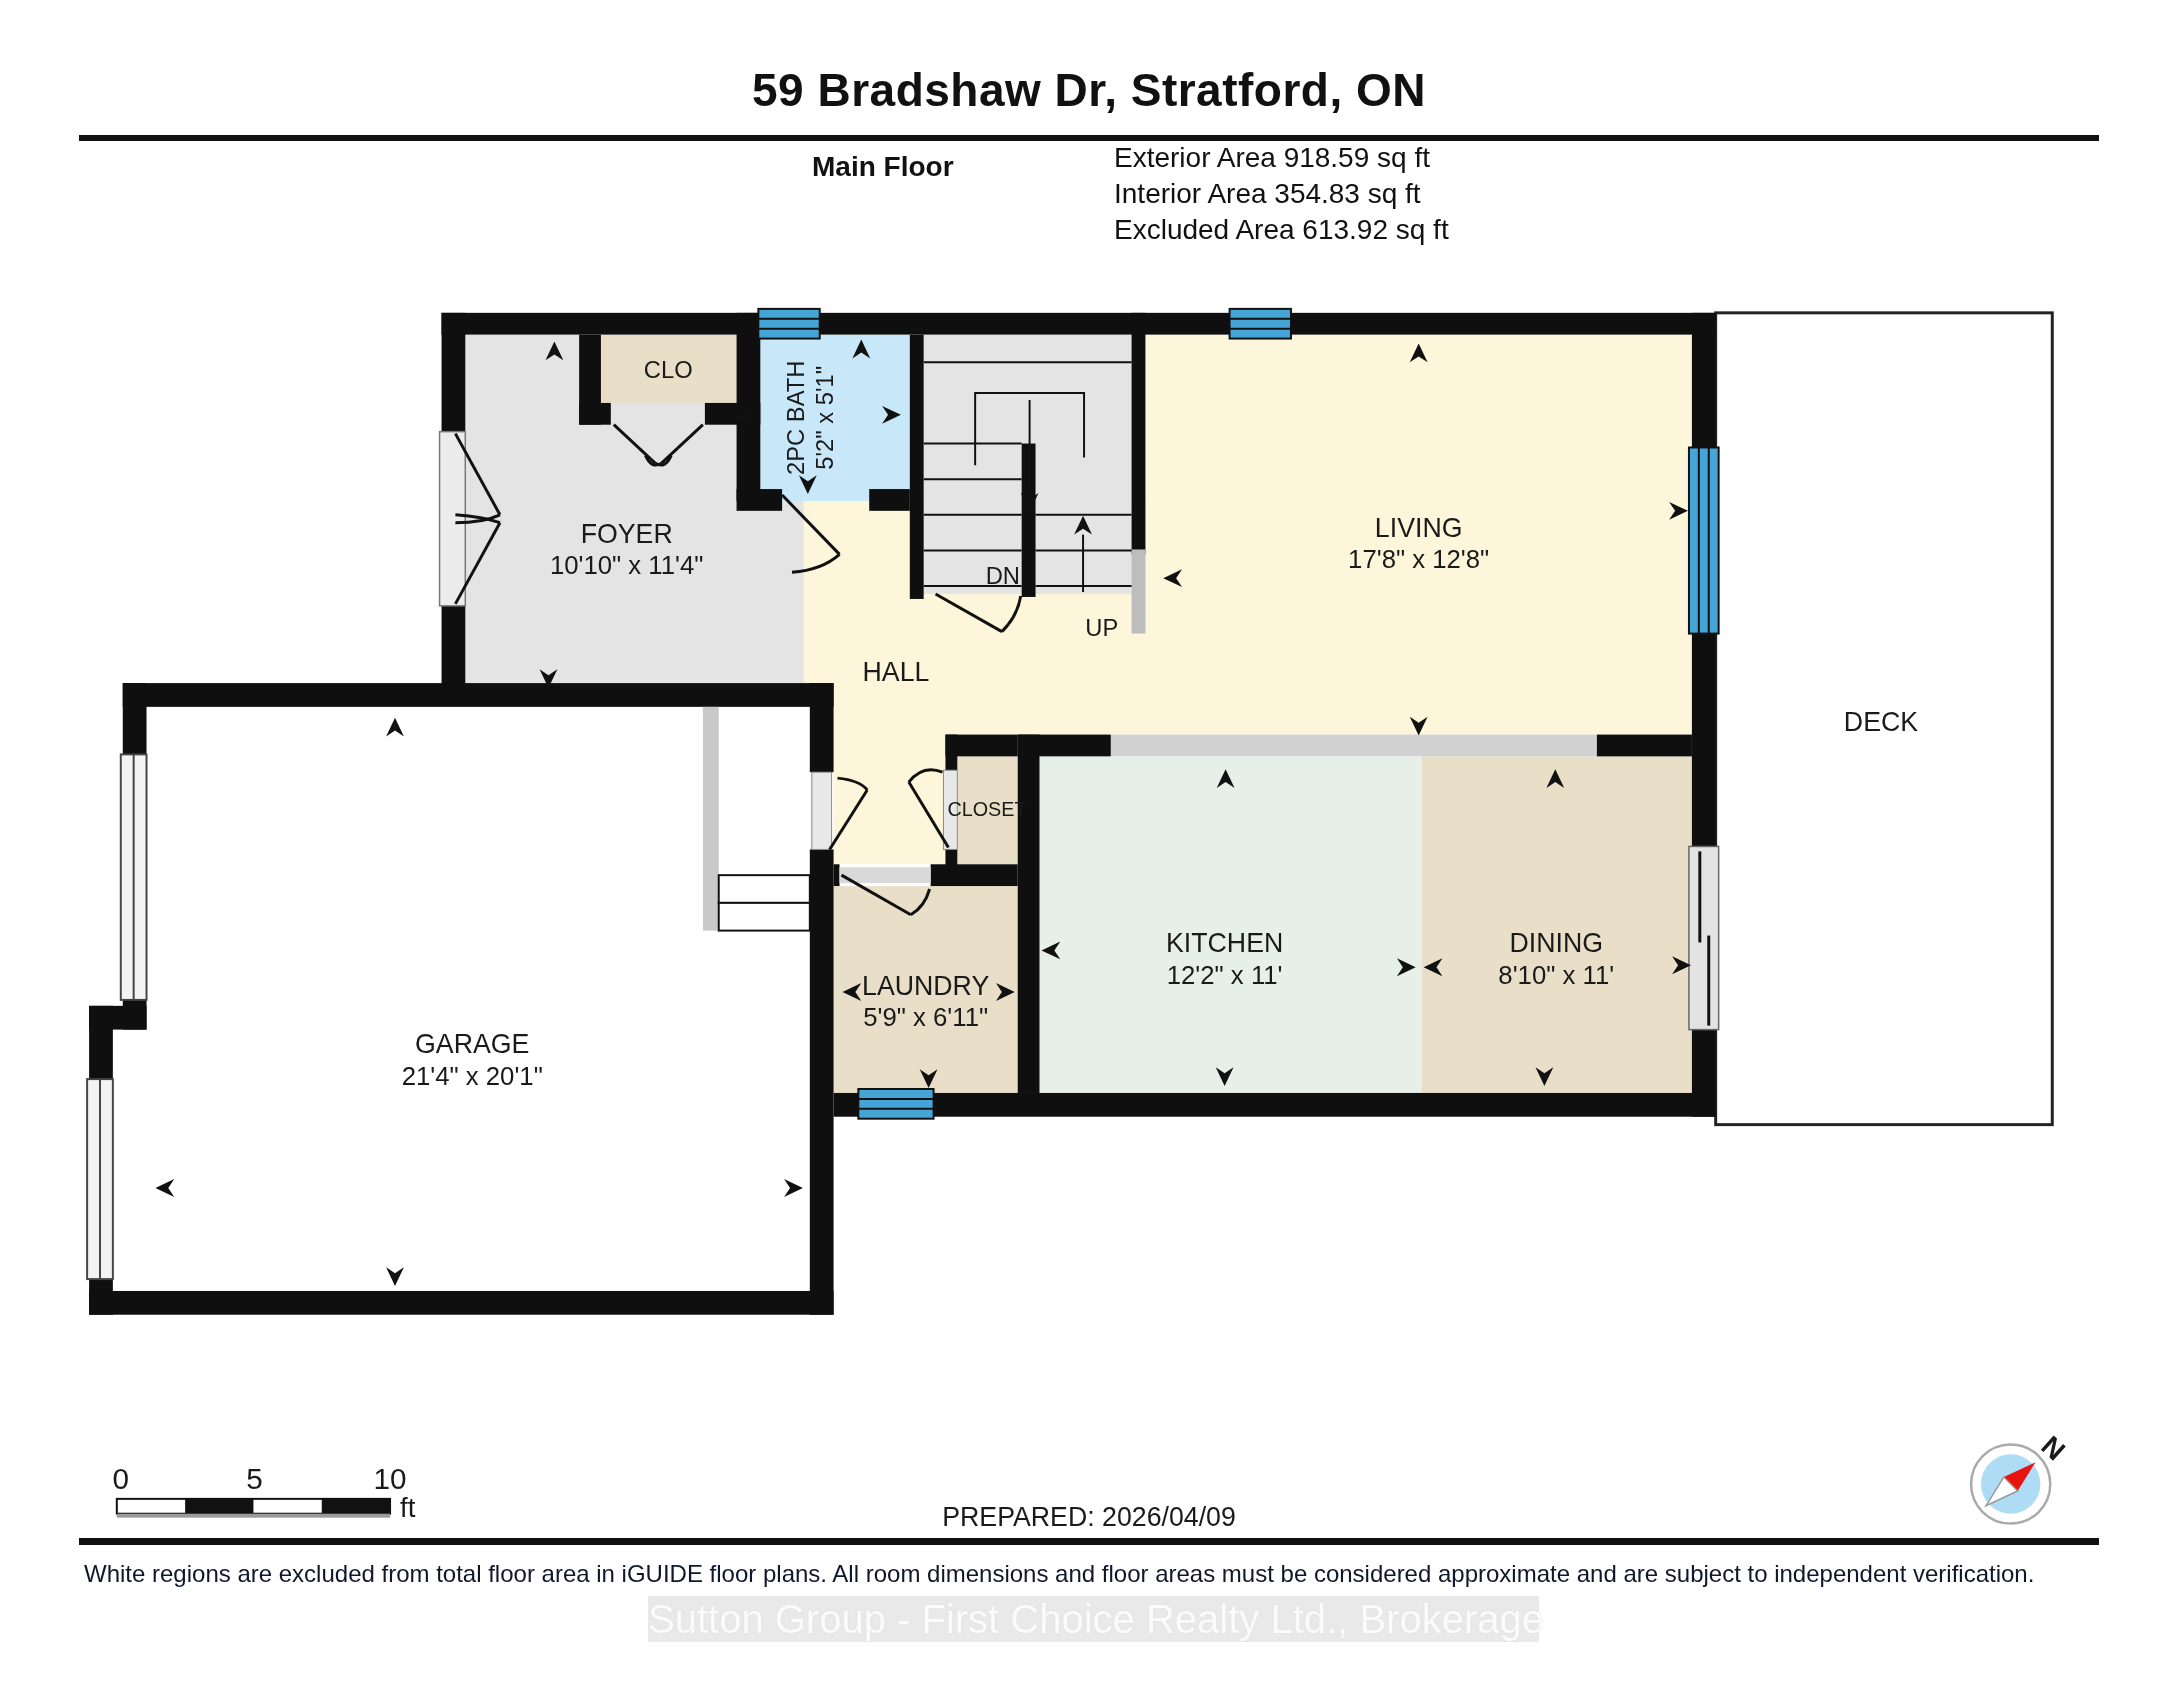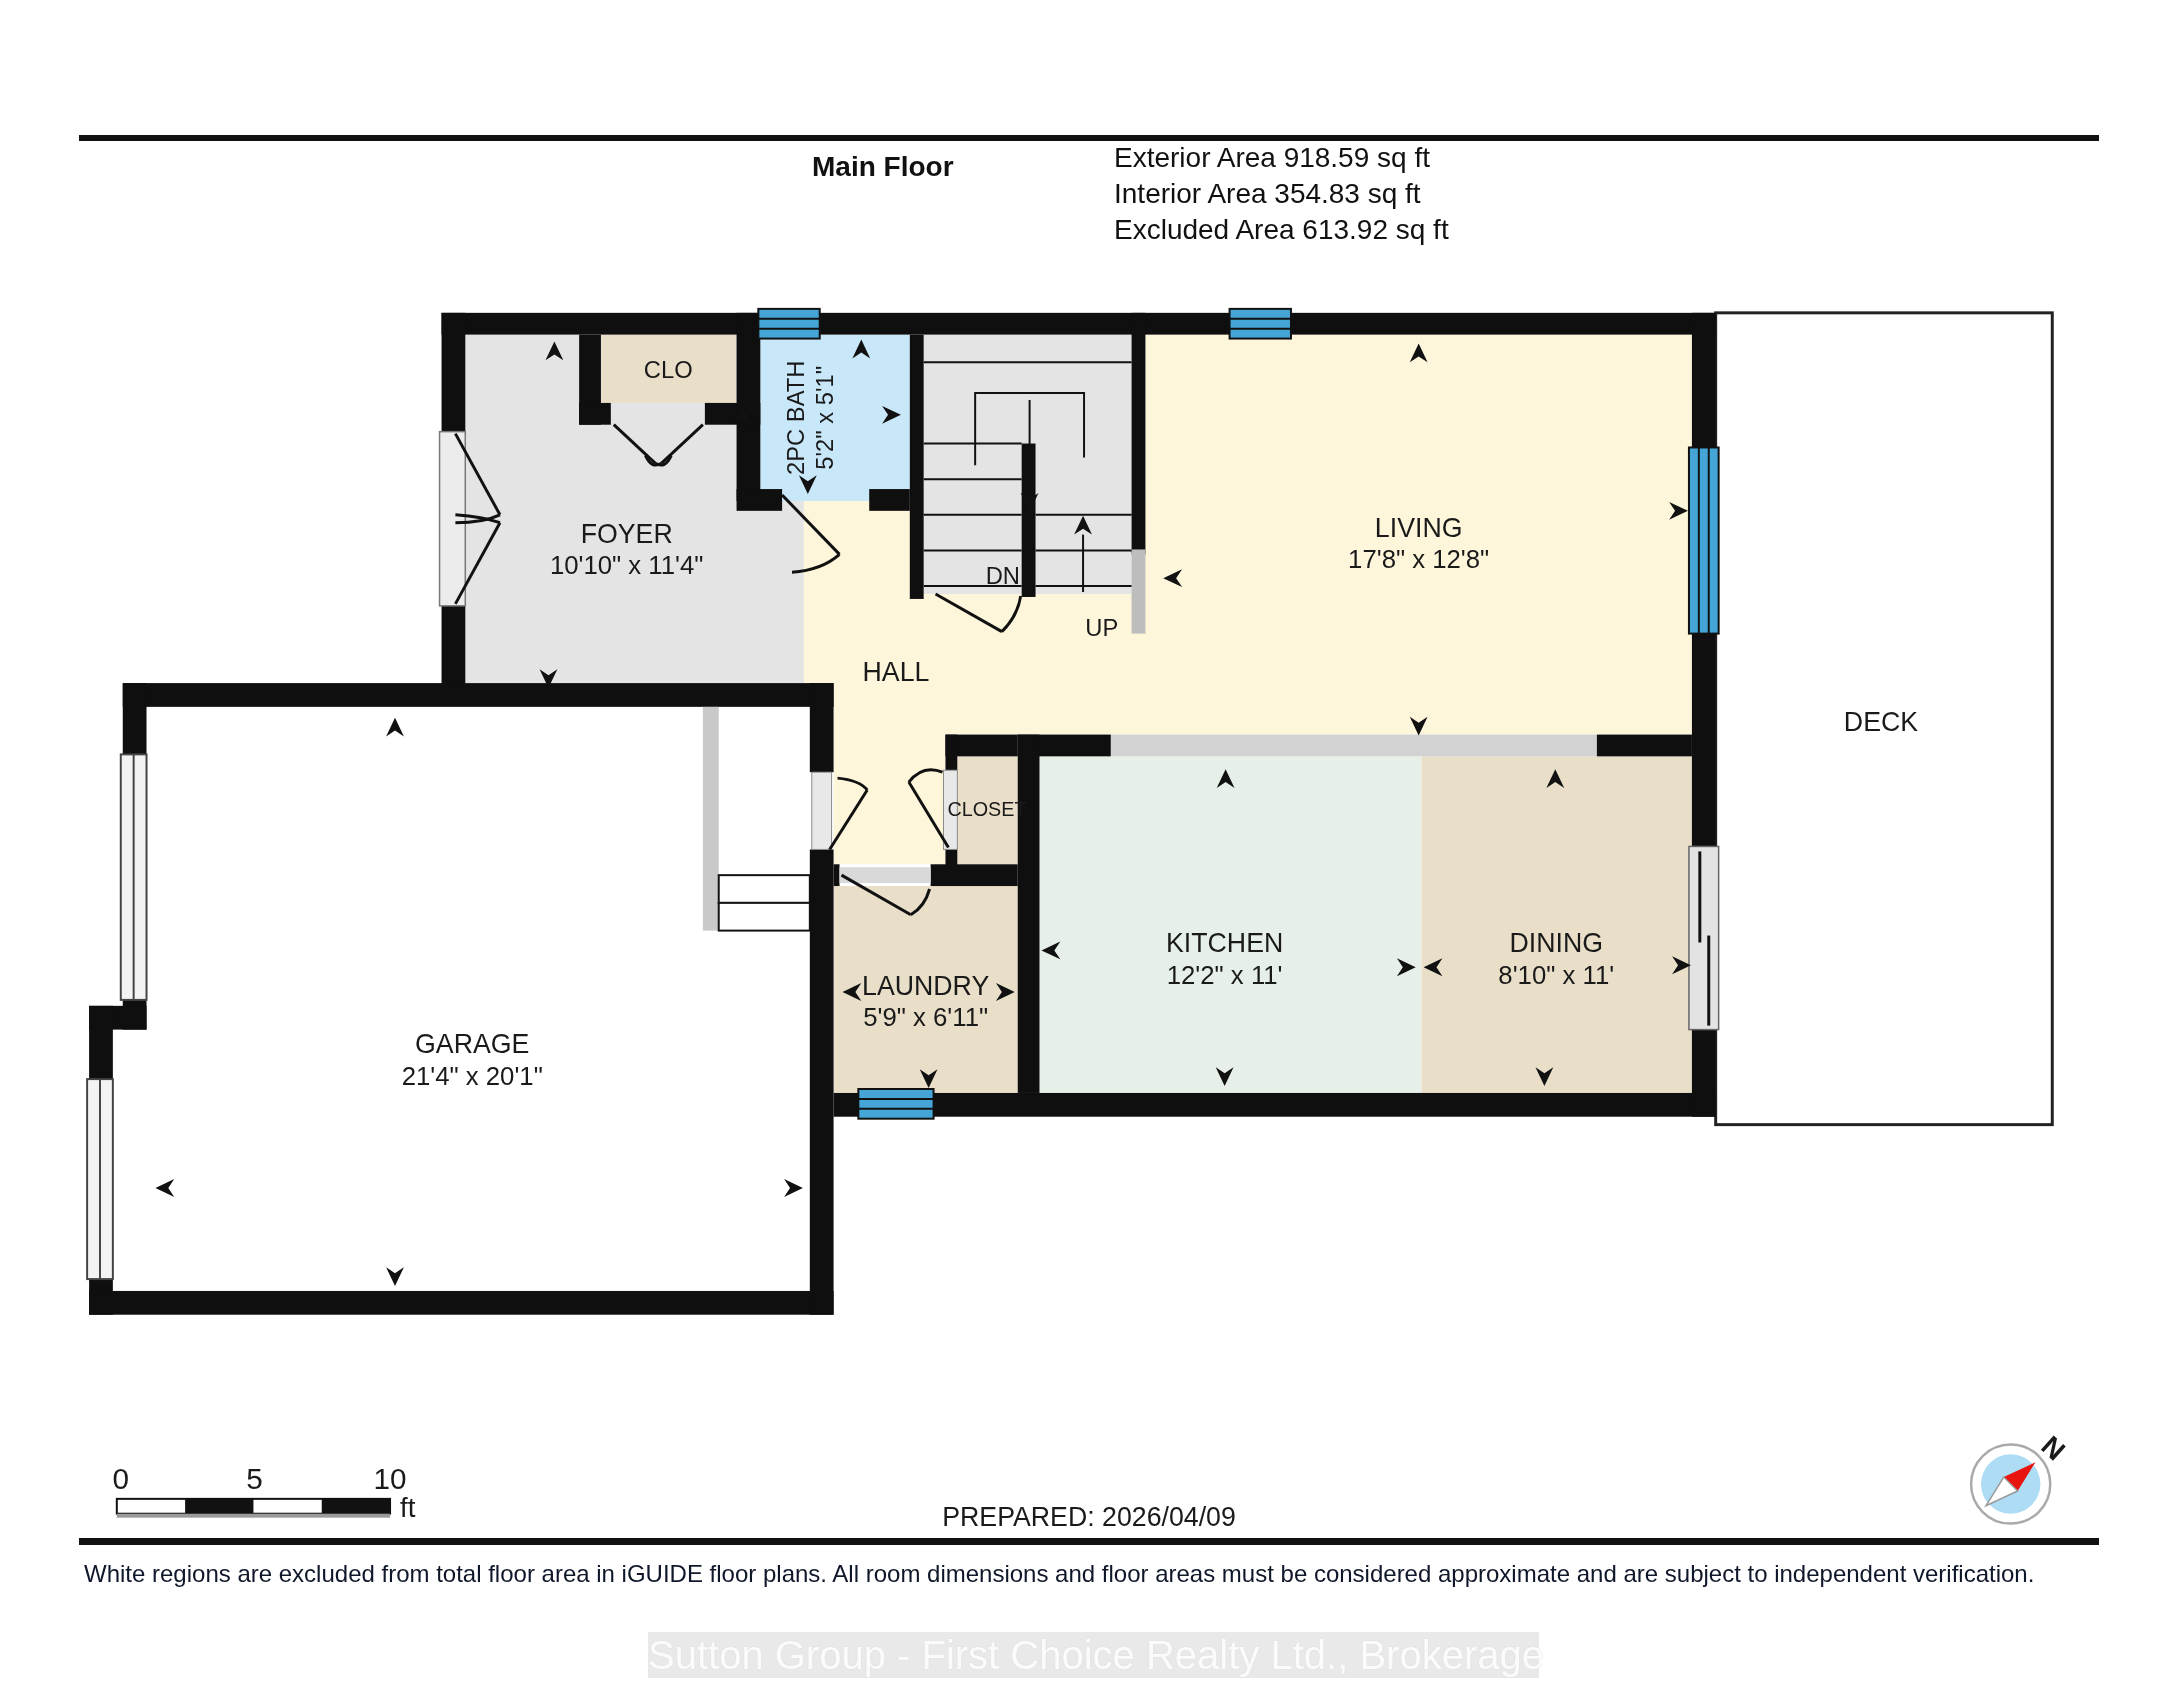--- a/index.html
+++ b/index.html
@@ -16,29 +16,30 @@
     position:absolute;left:812px;top:151px;width:282px;text-align:left;
     font-size:28px;font-weight:bold;
   }
   .area-lines{position:absolute;left:1114px;top:140px;font-size:28px;line-height:36px;}
   .plan-svg{position:absolute;left:0;top:0;}
   .footer-rule{position:absolute;left:79px;top:1538px;width:2020px;height:7px;background:#111;}
   .disclaimer{position:absolute;left:84px;top:1560px;width:2010px;font-size:24px;color:#0f172a;}
   .watermark{
     position:absolute;left:648px;top:1596px;width:891px;height:46px;
     background:#e9e9e9;color:#fbfbfb;font-size:40px;line-height:46px;text-align:right;
-    white-space:nowrap;text-shadow:0 0 2px #dcdcdc;margin-top:36px;
+    white-space:nowrap;text-shadow:0 0 2px #dcdcdc;
   }
   svg text{fill:#1a1a1a;}
 </style>
 </head>
 <body>
 
 <div class="sheet">
 
+  <div class="title">59 Bradshaw Dr, Stratford, ON</div>
   <div class="title-rule"></div>
   <div class="floor-label">Main Floor</div>
   <div class="area-lines">
     <div>Exterior Area 918.59 sq ft</div>
     <div>Interior Area 354.83 sq ft</div>
     <div>Excluded Area 613.92 sq ft</div>
   </div>
 
   <svg class="plan-svg" width="2178" height="1683" viewBox="0 0 2200 1700">
     <defs>

